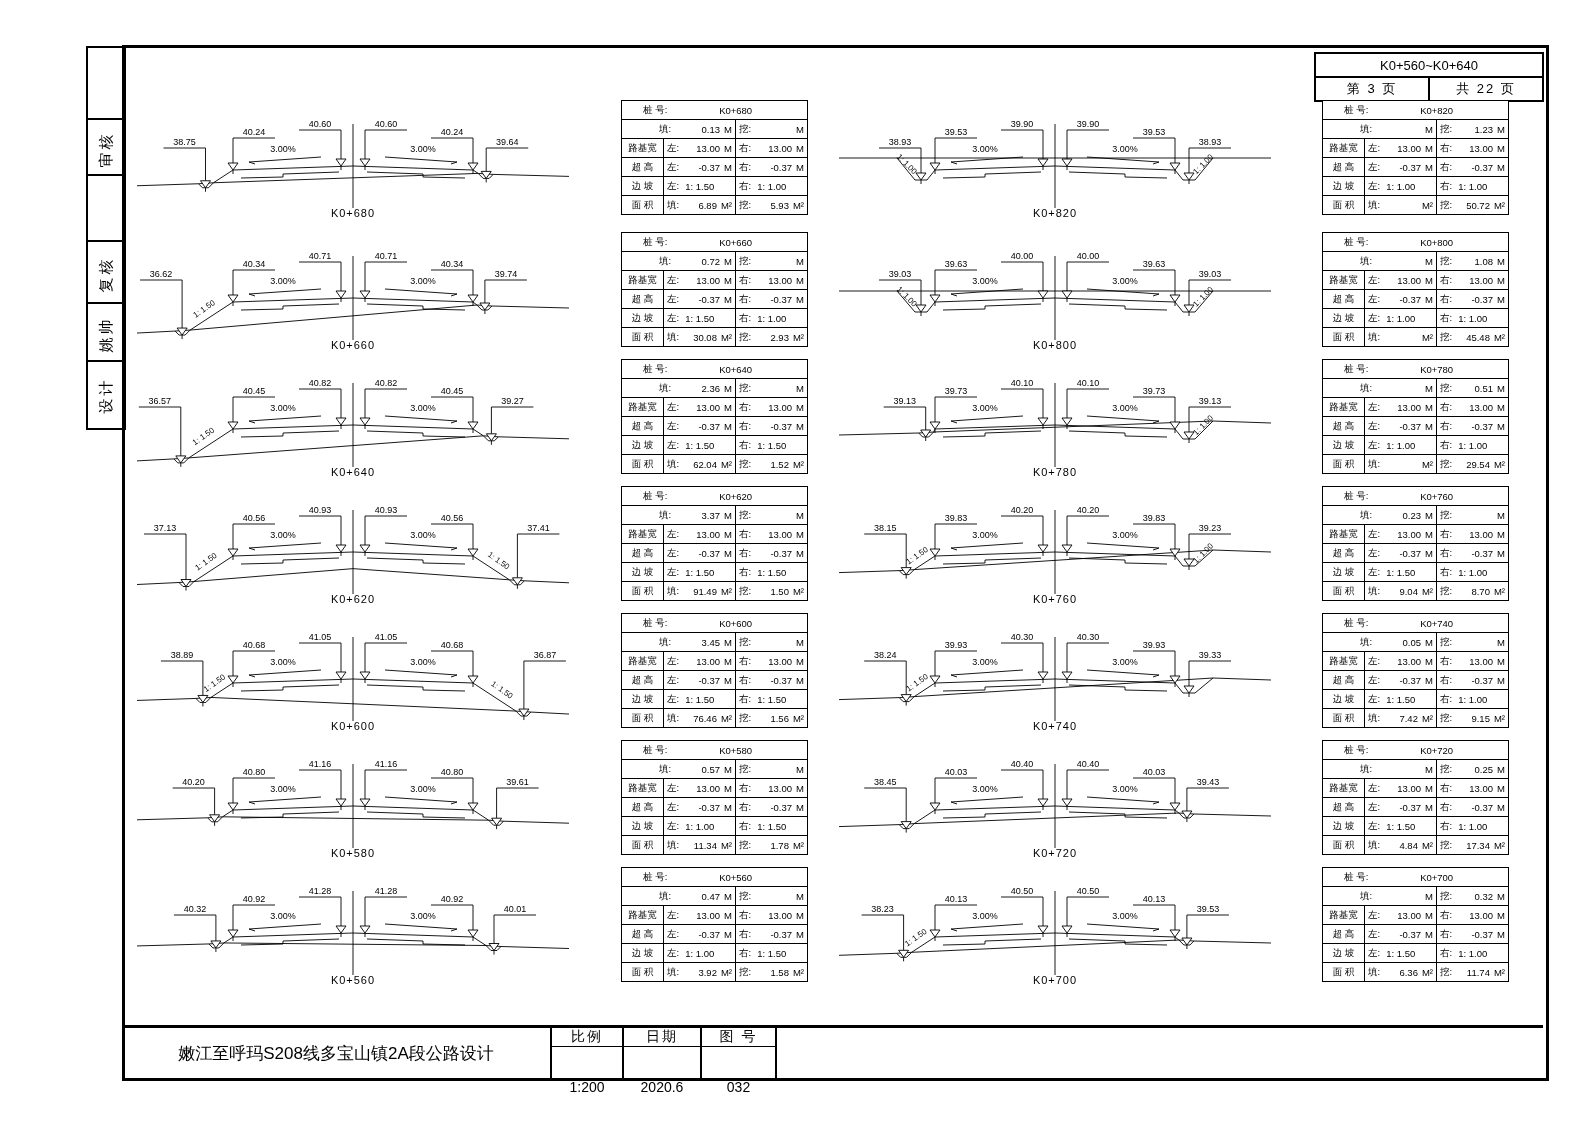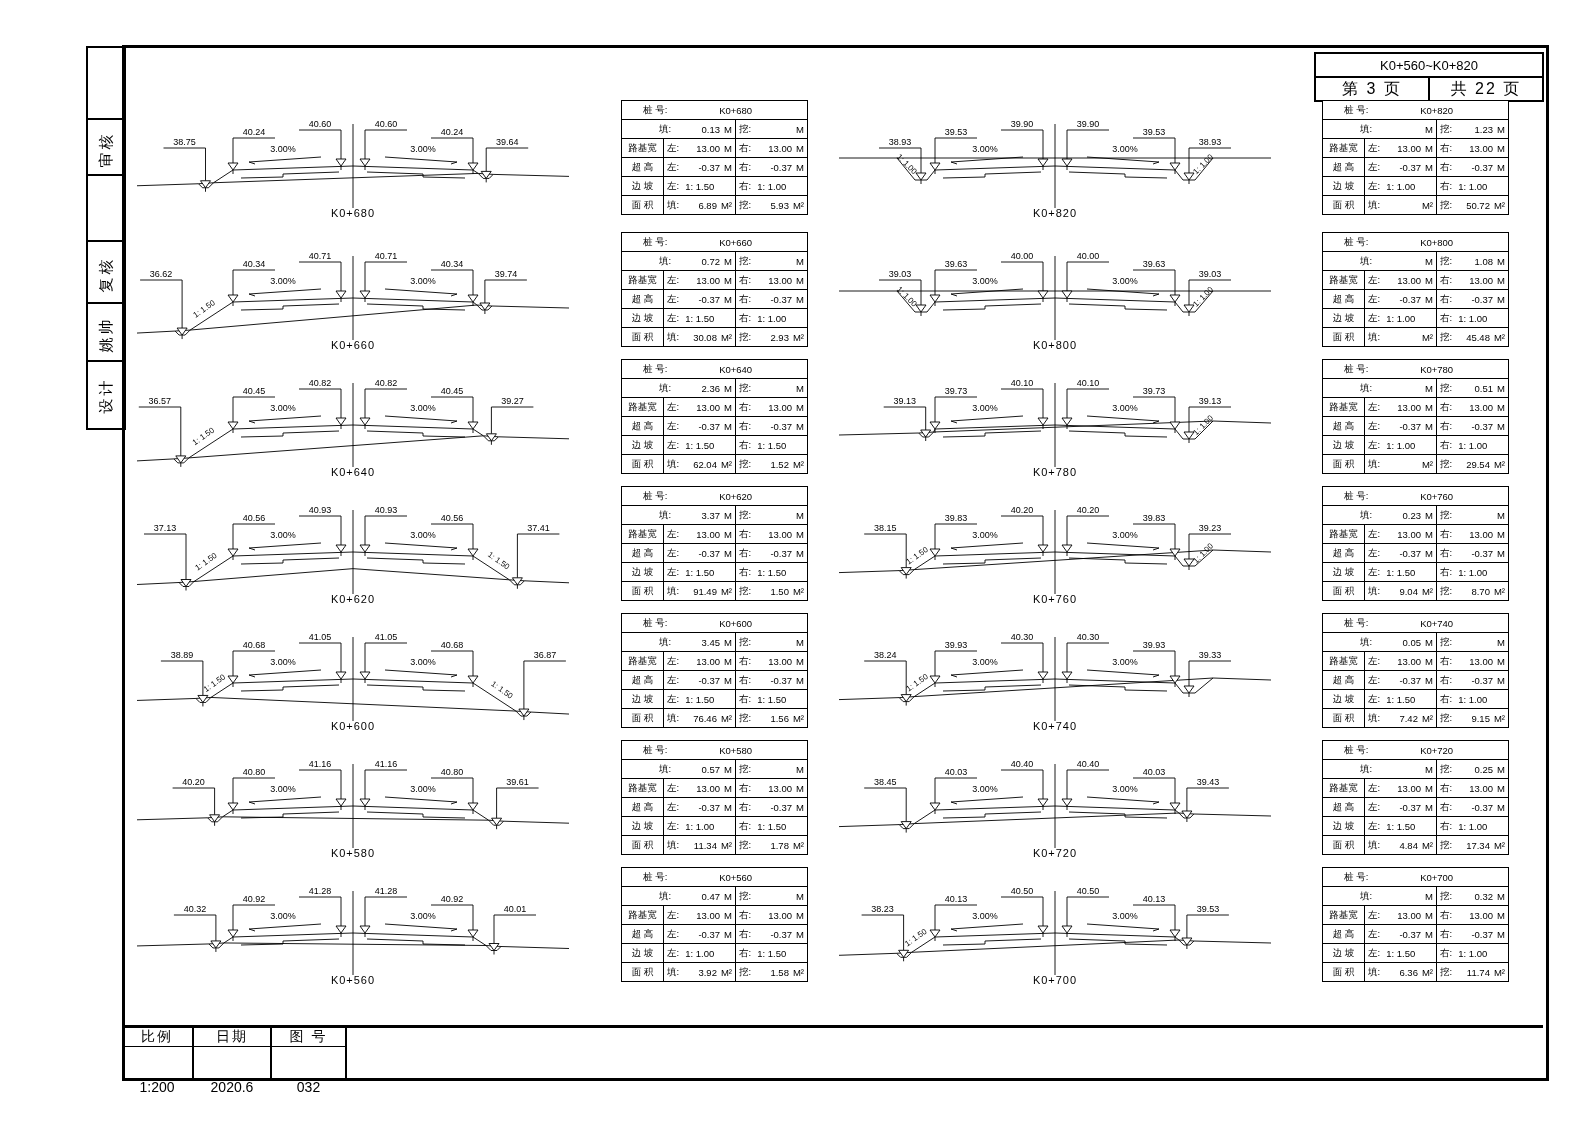--- a/index.html
+++ b/index.html
@@ -7,21 +7,21 @@
          font-family:"Liberation Sans","DejaVu Sans",sans-serif;overflow:hidden;}
   .frame{position:absolute;left:122px;top:45px;width:1421px;height:1030px;border:3px solid #000;}
   
   .strip-cell{position:absolute;left:86px;width:36px;border:2px solid #000;background:#fff;
               display:flex;align-items:center;justify-content:center;}
   .strip-cell span{transform:rotate(-90deg);white-space:nowrap;font-size:15px;letter-spacing:3px;}
   
   .pagebox{position:absolute;left:1314px;top:52px;width:226px;height:46px;border:2px solid #000;background:#fff;}
   .pagebox .r1{height:22px;border-bottom:2px solid #000;display:flex;align-items:center;justify-content:center;font-size:13px;}
   .pagebox .r2{height:22px;display:flex;}
-  .pagebox .r2 div{flex:1;display:flex;align-items:center;justify-content:center;font-size:16px;letter-spacing:2px;}
+  .pagebox .r2 div{flex:1;display:flex;align-items:center;justify-content:center;font-size:13px;letter-spacing:2px;}
   .pagebox .r2 div+div{border-left:2px solid #000;}
   
   .titleblock{position:absolute;left:122px;top:1025px;width:1421px;height:50px;border-top:3px solid #000;display:flex;}
   .tb-cell{border-right:2px solid #000;display:flex;align-items:center;justify-content:center;font-size:17px;}
   .tb-cell:last-child{border-right:none;}
   .tb-small{display:flex;flex-direction:column;border-right:2px solid #000;gap:32px;}
   .tb-small .hd{flex:1;border-bottom:1.5px solid #000;display:flex;align-items:center;justify-content:center;font-size:14px;letter-spacing:2px;}
   .tb-small .vl{flex:1;display:flex;align-items:center;justify-content:center;font-size:14px;}
   
   table.sec{position:absolute;width:186px;height:112px;border-collapse:collapse;table-layout:fixed;
@@ -59,21 +59,21 @@
   <div class="strip-cell" style="top:302px;height:60px;">
       <span>姚帅</span>
     </div>
   <div class="strip-cell" style="top:360px;height:66px;">
       <span>设计</span>
     </div>
 
   <div class="frame"></div>
 
   <div class="pagebox">
-    <div class="r1">K0+560~K0+820</div>
+    <div class="r1">K0+560~K0+640</div>
     <div class="r2">
       <div>第 3 页</div>
       <div>共 22 页</div>
     </div>
   </div>
 
   <div id="sections">
       <svg width="444" height="127" style="position:absolute;left:131px;top:100px;overflow:visible;">
         <polyline points="6,85.75 67.5,83.75 82.5,82.75 347.2,73.4 362.2,74.4 438,76.4"></polyline>
         <line x1="222" y1="24" x2="222" y2="108"></line>
@@ -2108,20 +2108,21 @@
                 <span class="cv">11.74</span>
                 <span class="cu">M²</span>
               </div>
             </td>
           </tr>
         </tbody>
       </table>
     </div>
 
   <div class="titleblock">
+    <div class="tb-cell" style="width:428px;">嫩江至呼玛S208线多宝山镇2A段公路设计</div>
     <div class="tb-small" style="width:70px;">
       <div class="hd">比例</div>
       <div class="vl">1:200</div>
     </div>
     <div class="tb-small" style="width:76px;">
       <div class="hd">日期</div>
       <div class="vl">2020.6</div>
     </div>
     <div class="tb-small" style="width:73px;">
       <div class="hd">图 号</div>

